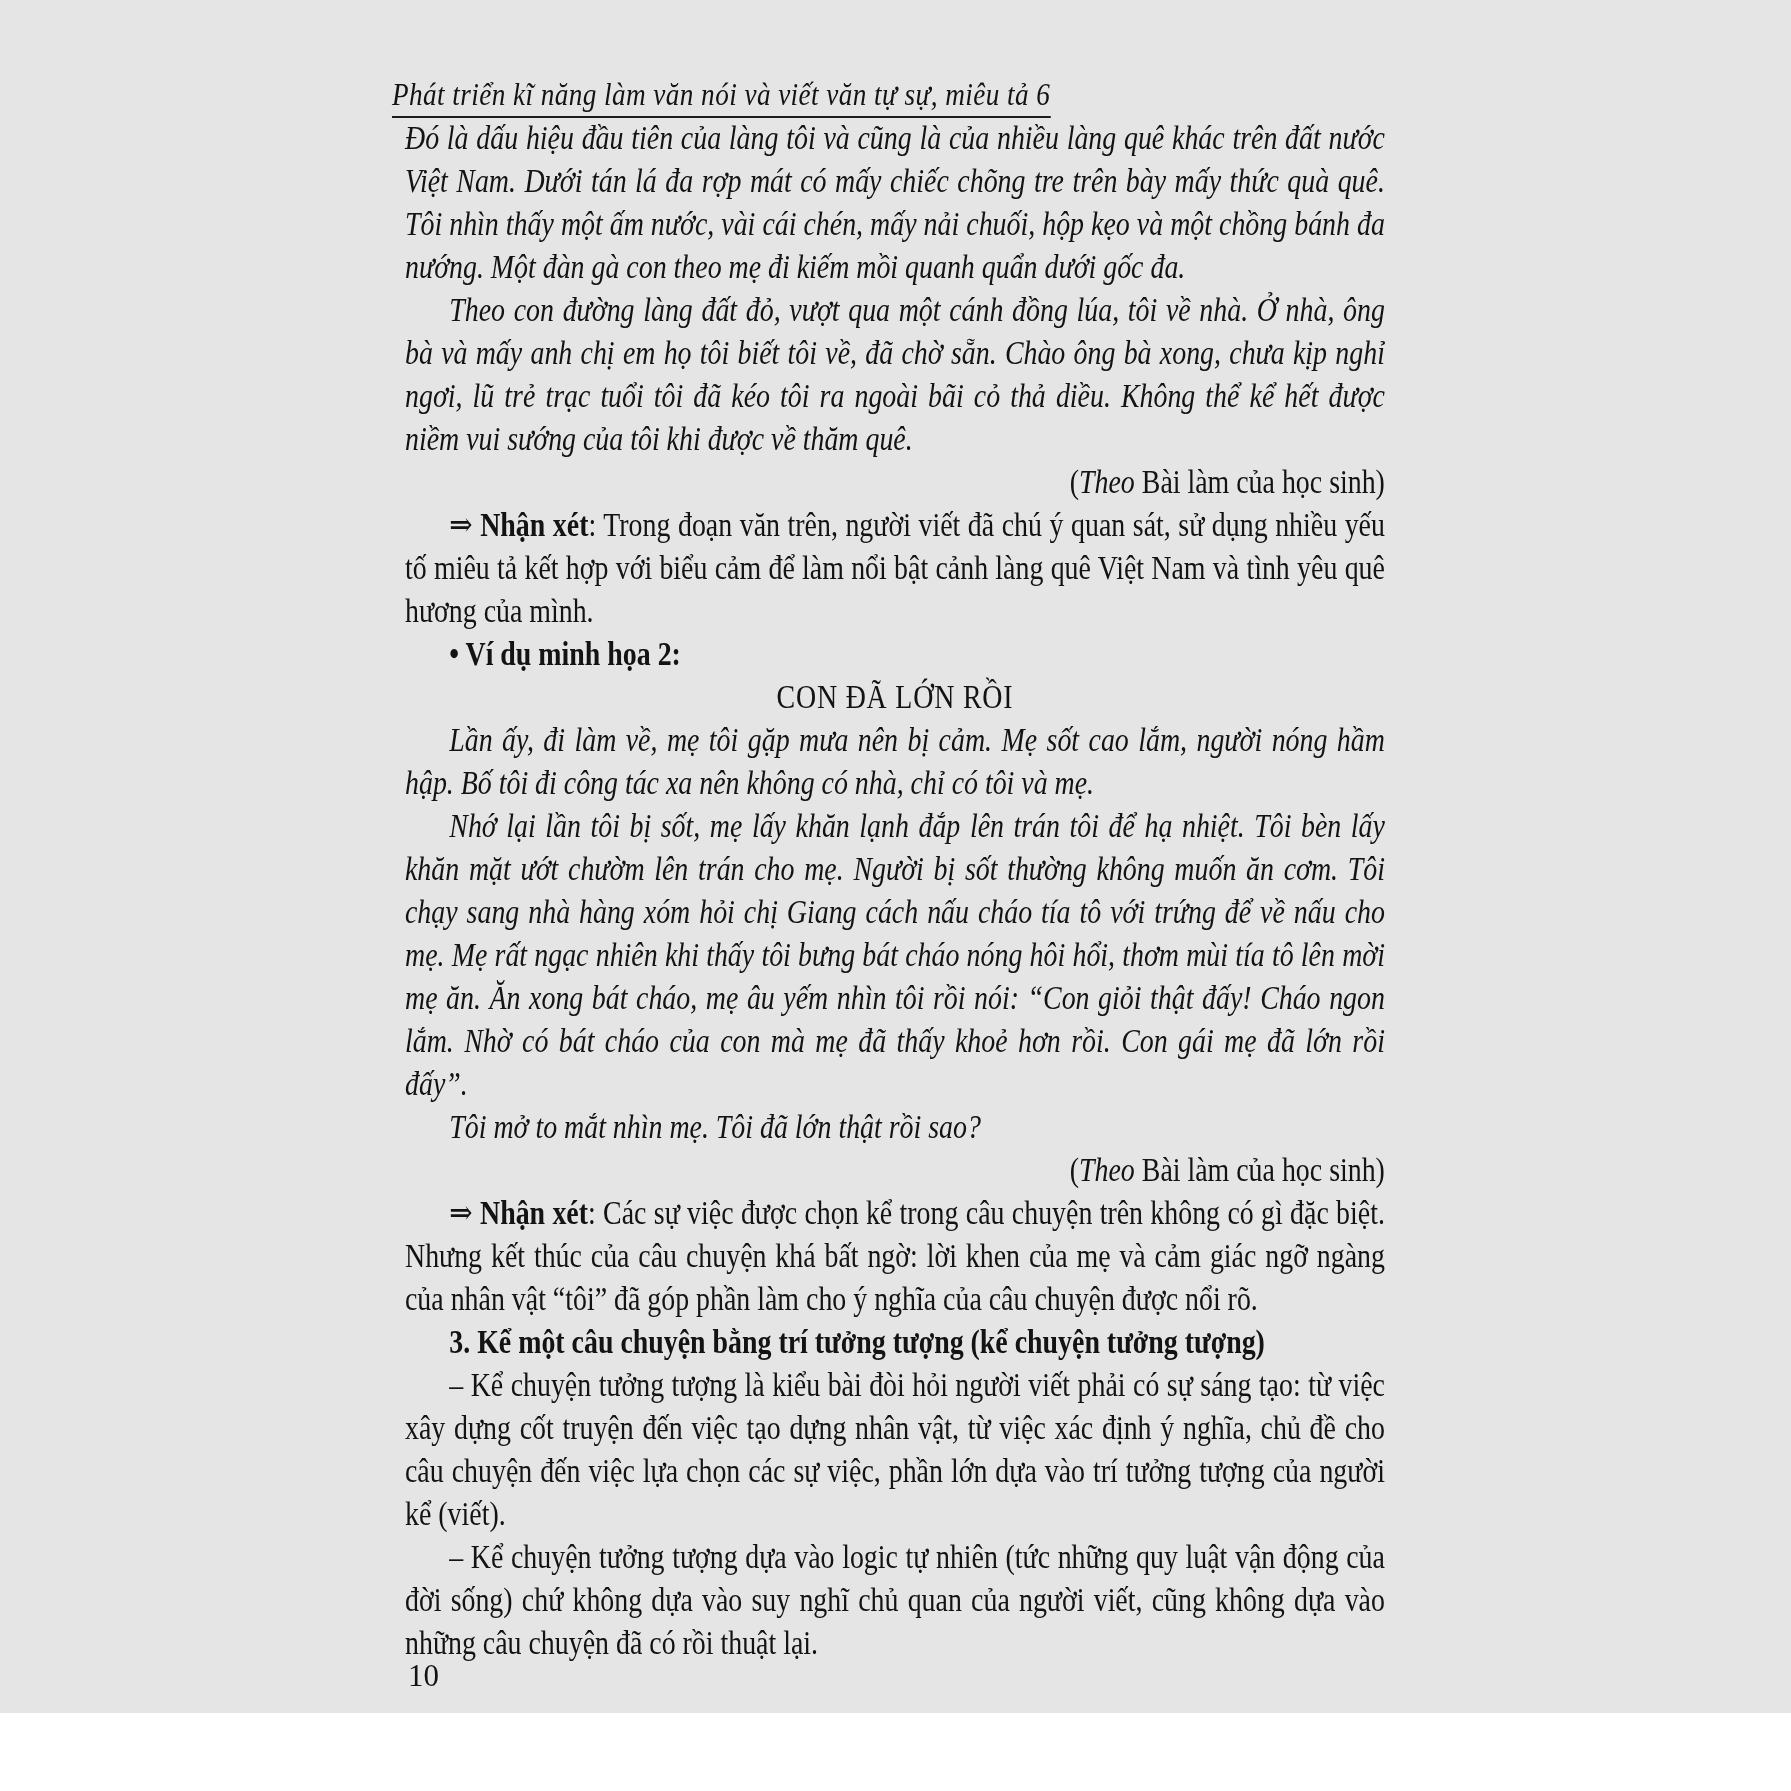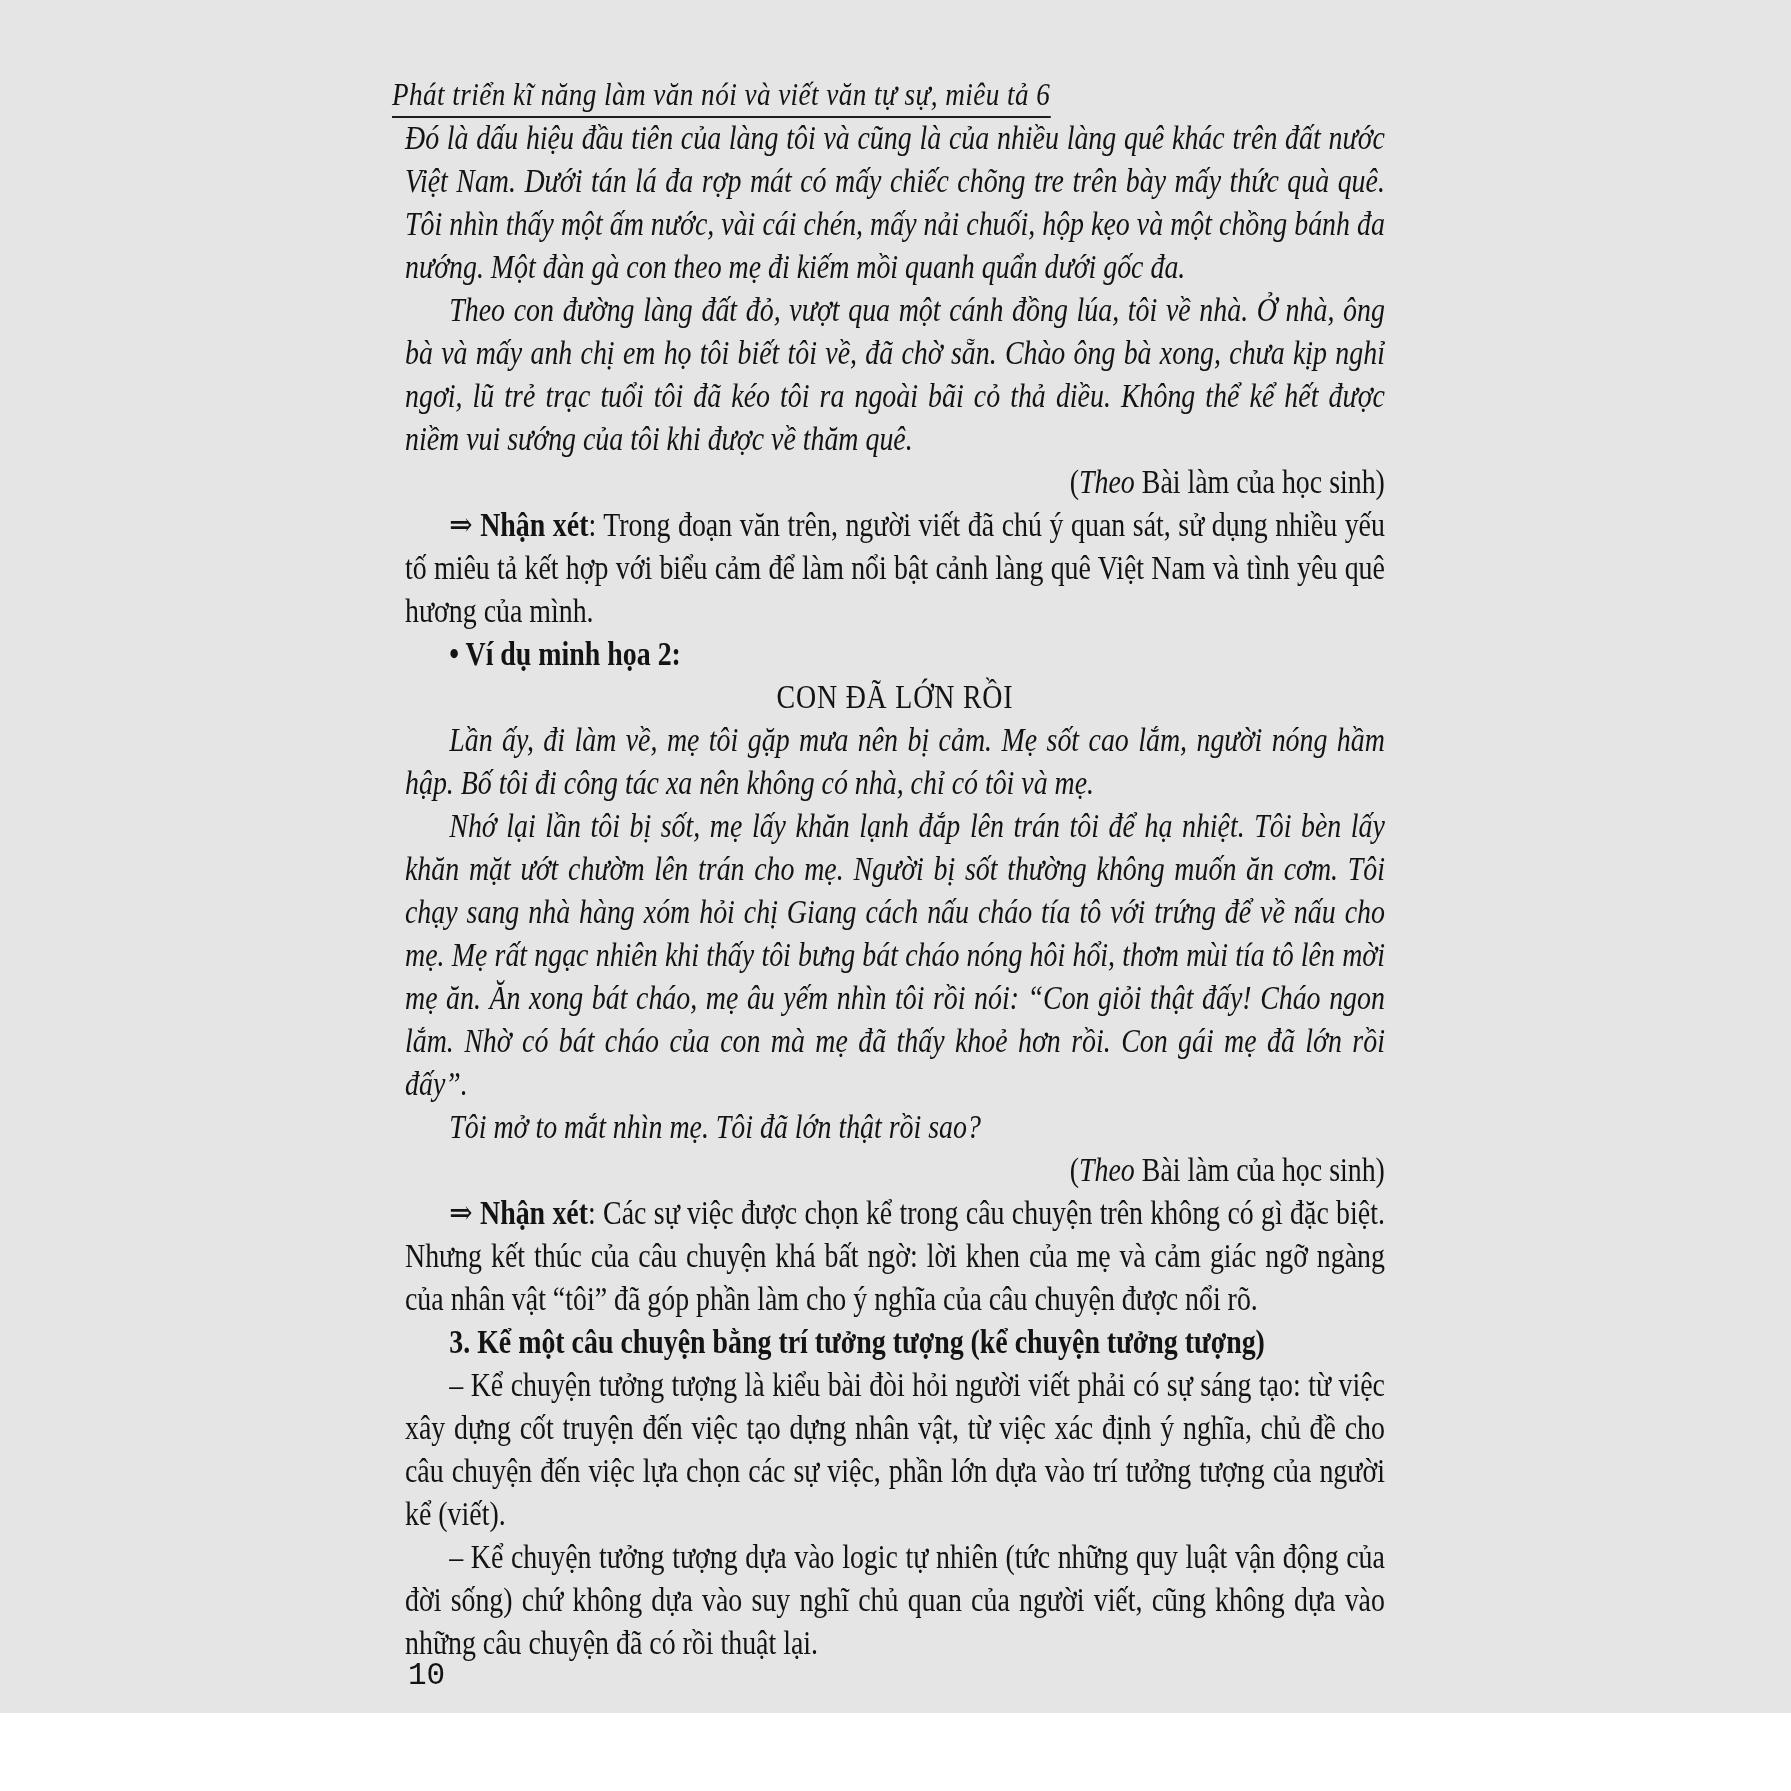--- a/index.html
+++ b/index.html
@@ -73,21 +73,20 @@
     font-weight: bold;
     text-indent: 54px;
     text-align: left;
   }
   .page-number {
     position: absolute;
     left: 408px;
     top: 1656px;
     font-size: 31px;
     line-height: 40px;
-    font-family: Liberation Mono, monospace;
   }
 </style>
 </head>
 <body>
 
 <div class="page">
 
   <div class="running-head">Phát triển kĩ năng làm văn nói và viết văn tự sự, miêu tả 6</div>
 
   <div class="content">

